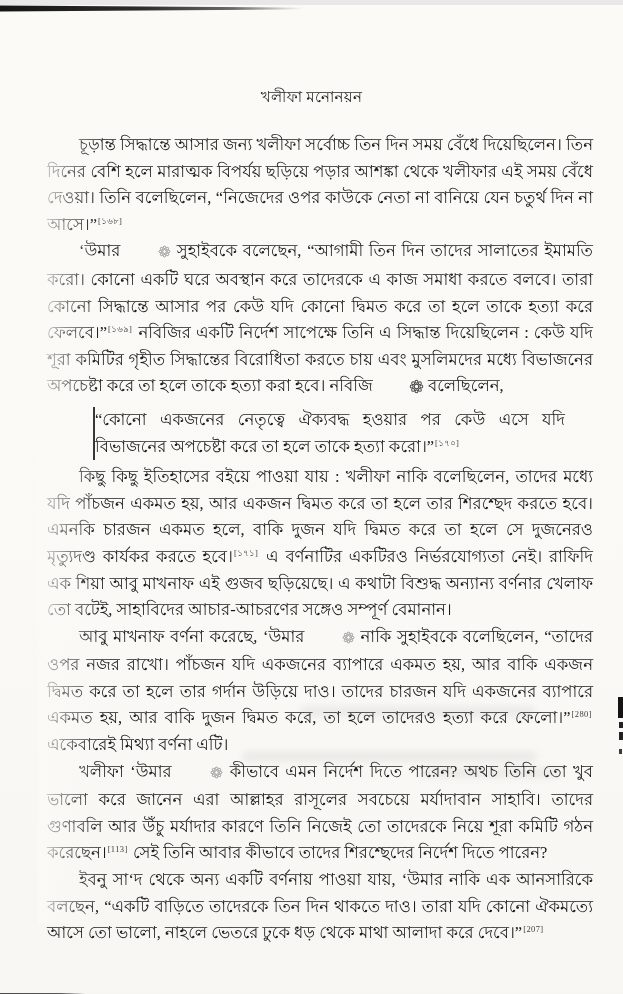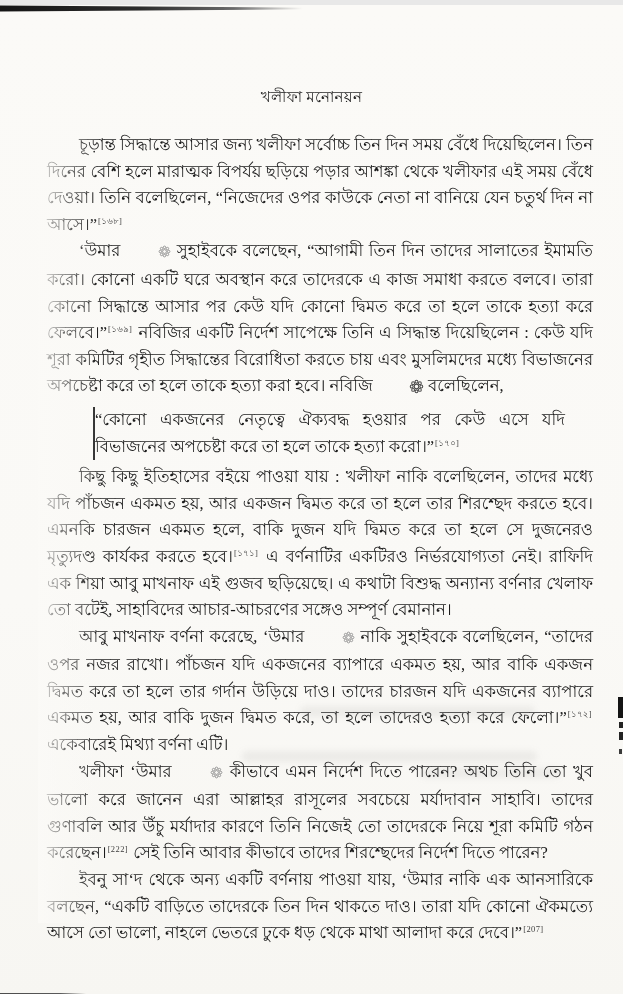--- a/index.html
+++ b/index.html
@@ -104,34 +104,34 @@
               <circle cx="10" cy="10" r="3"></circle>
               <circle cx="10" cy="3.6" r="1.9"></circle>
               <circle cx="10" cy="16.4" r="1.9"></circle>
               <circle cx="3.6" cy="10" r="1.9"></circle>
               <circle cx="16.4" cy="10" r="1.9"></circle>
               <circle cx="5.5" cy="5.5" r="1.9"></circle>
               <circle cx="14.5" cy="5.5" r="1.9"></circle>
               <circle cx="5.5" cy="14.5" r="1.9"></circle>
               <circle cx="14.5" cy="14.5" r="1.9"></circle>
             </g>
-          </svg></span> নাকি সুহাইবকে বলেছিলেন, “তাদের ওপর নজর রাখো। পাঁচজন যদি একজনের ব্যাপারে একমত হয়, আর বাকি একজন দ্বিমত করে তা হলে তার গর্দান উড়িয়ে দাও। তাদের চারজন যদি একজনের ব্যাপারে একমত হয়, আর বাকি দুজন দ্বিমত করে, তা হলে তাদেরও হত্যা করে ফেলো।”<sup class="fn">[১৭২]</sup> একেবারেই মিথ্যা বর্ণনা এটি।</p>
+          </svg></span> নাকি সুহাইবকে বলেছিলেন, “তাদের ওপর নজর রাখো। পাঁচজন যদি একজনের ব্যাপারে একমত হয়, আর বাকি একজন দ্বিমত করে তা হলে তার গর্দান উড়িয়ে দাও। তাদের চারজন যদি একজনের ব্যাপারে একমত হয়, আর বাকি দুজন দ্বিমত করে, তা হলে তাদেরও হত্যা করে ফেলো।”<sup class="fn">[280]</sup> একেবারেই মিথ্যা বর্ণনা এটি।</p>
       <p class="para indent">খলীফা ‘উমার <span class="honorific"><svg viewBox="0 0 20 20" aria-hidden="true">
             <g fill="none" stroke="currentColor" stroke-width="1.4">
               <circle cx="10" cy="10" r="3"></circle>
               <circle cx="10" cy="3.6" r="1.9"></circle>
               <circle cx="10" cy="16.4" r="1.9"></circle>
               <circle cx="3.6" cy="10" r="1.9"></circle>
               <circle cx="16.4" cy="10" r="1.9"></circle>
               <circle cx="5.5" cy="5.5" r="1.9"></circle>
               <circle cx="14.5" cy="5.5" r="1.9"></circle>
               <circle cx="5.5" cy="14.5" r="1.9"></circle>
               <circle cx="14.5" cy="14.5" r="1.9"></circle>
             </g>
-          </svg></span> কীভাবে এমন নির্দেশ দিতে পারেন? অথচ তিনি তো খুব ভালো করে জানেন এরা আল্লাহর রাসূলের সবচেয়ে মর্যাদাবান সাহাবি। তাদের গুণাবলি আর উঁচু মর্যাদার কারণে তিনি নিজেই তো তাদেরকে নিয়ে শূরা কমিটি গঠন করেছেন।<sup class="fn">[222]</sup> সেই তিনি আবার কীভাবে তাদের শিরশ্ছেদের নির্দেশ দিতে পারেন?</p>
+          </svg></span> কীভাবে এমন নির্দেশ দিতে পারেন? অথচ তিনি তো খুব ভালো করে জানেন এরা আল্লাহর রাসূলের সবচেয়ে মর্যাদাবান সাহাবি। তাদের গুণাবলি আর উঁচু মর্যাদার কারণে তিনি নিজেই তো তাদেরকে নিয়ে শূরা কমিটি গঠন করেছেন।<sup class="fn">[113]</sup> সেই তিনি আবার কীভাবে তাদের শিরশ্ছেদের নির্দেশ দিতে পারেন?</p>
       <p class="para indent">ইবনু সা‘দ থেকে অন্য একটি বর্ণনায় পাওয়া যায়, ‘উমার নাকি এক আনসারিকে বলছেন, “একটি বাড়িতে তাদেরকে তিন দিন থাকতে দাও। তারা যদি কোনো ঐকমত্যে আসে তো ভালো, নাহলে ভেতরে ঢুকে ধড় থেকে মাথা আলাদা করে দেবে।”<sup class="fn">[207]</sup></p>
     </div>
 
   <div class="ghost ghost-1"></div>
   <div class="ghost ghost-2"></div>
   <div class="ghost ghost-3"></div>
   <div class="artifact left-fade"></div>
 
 
   <div class="artifact edge-bar1"></div>

